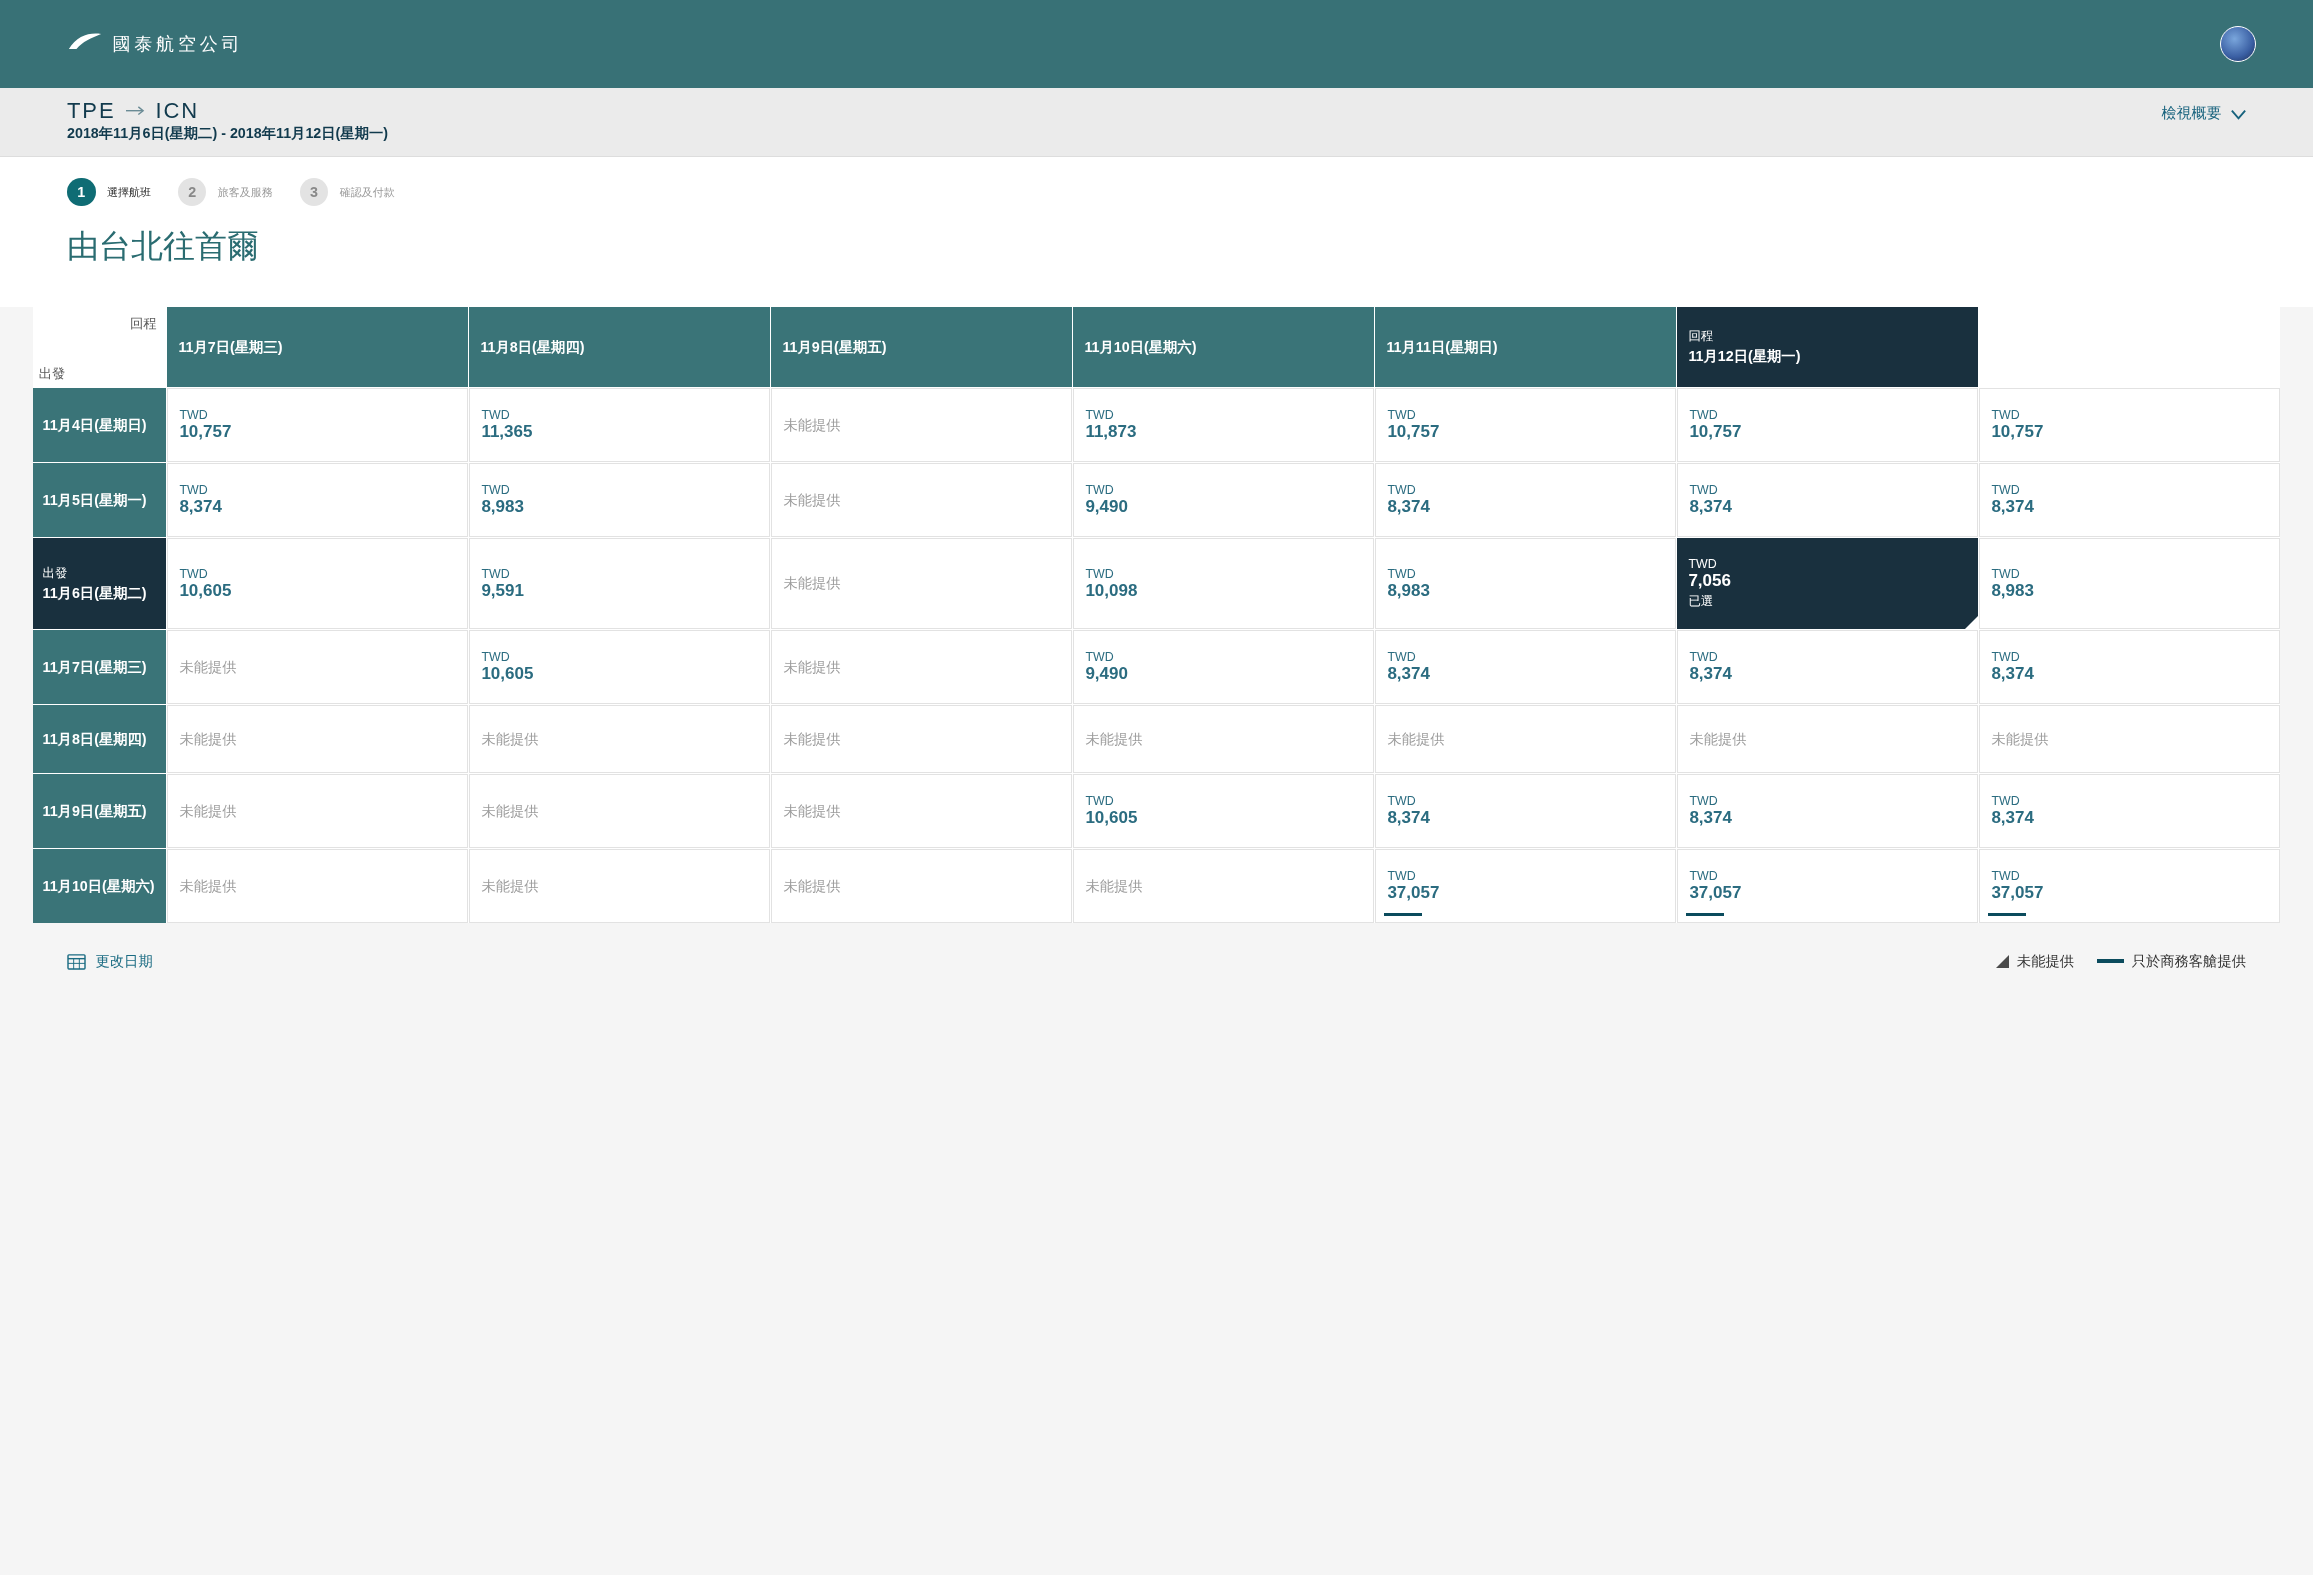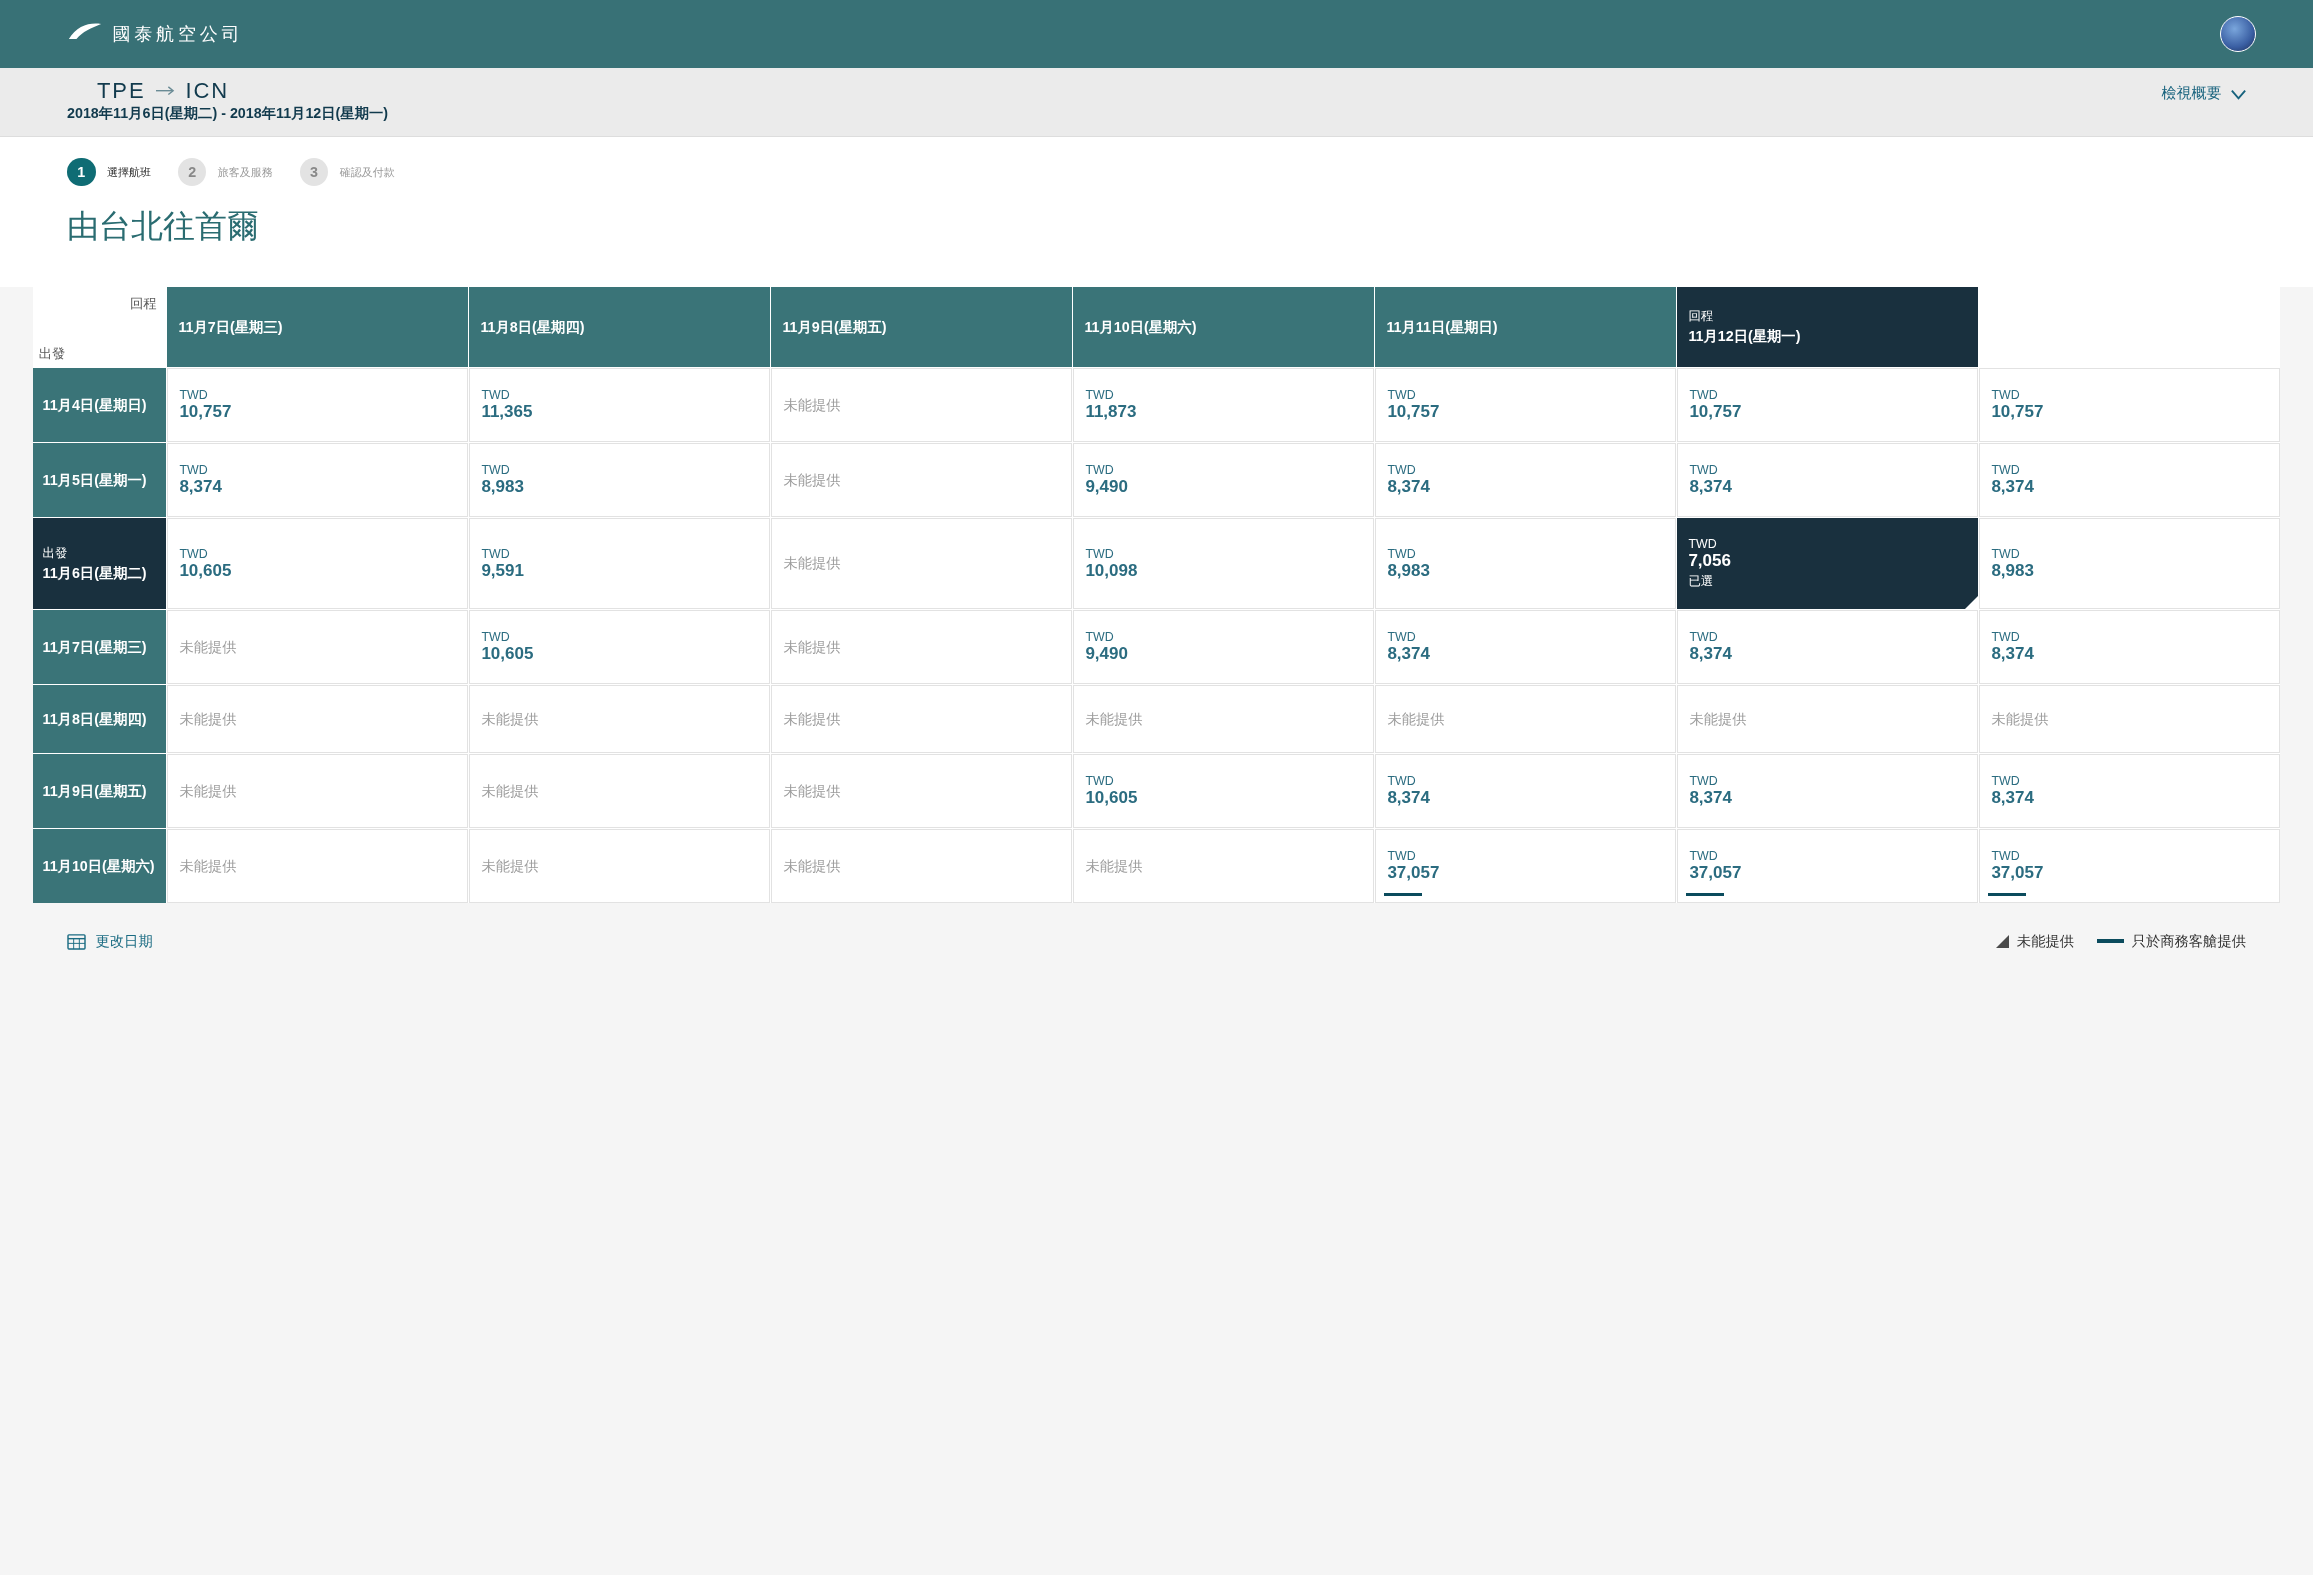--- a/index.html
+++ b/index.html
@@ -1,24 +1,24 @@
 <!DOCTYPE html>
 <html style="font-size:15px"><head>
 <meta charset="utf-8">
 <style>
 * { box-sizing: border-box; margin: 0; padding: 0; }
 body { font-family: -apple-system, "Helvetica Neue", Arial, "Microsoft JhengHei", sans-serif; background: #f5f5f5; color: #333; }
-.topbar { background: #387176; height: 68px; display: flex; align-items: center; justify-content: space-between; padding: 0 57px 0 67px; }
+.topbar { background: #387176; height: 88px; display: flex; align-items: center; justify-content: space-between; padding: 0 57px 0 67px; }
 .brand { display: flex; align-items: center; color: #fff; font-size: 18px; letter-spacing: 3.8px; }
 .brand-icon { margin-right: 9.5px; }
 .alliance { width: 36px; height: 36px; border-radius: 50%; background: radial-gradient(circle at 40% 35%, #7aa6dc, #3a5fa3 60%, #1a2b53); border: 1.9px solid #fff; }
 .subbar { background: #ebebeb; padding: 9.5px 67px 13.3px; border-bottom: 1px solid #ddd; }
 .route { display: flex; align-items: baseline; justify-content: space-between; }
 .route-left { }
-.route-codes { font-size: 22px; color: #113a4d; letter-spacing: 1.9px; display: flex; align-items: center; gap: 9.5px; margin-left: 30px; }
+.route-codes { font-size: 22px; color: #113a4d; letter-spacing: 1.9px; display: flex; align-items: center; gap: 9.5px; }
 .route-arrow { font-size: 15px; color: #6a8b95; }
 .route-dates { font-size: 14.3px; color: #113a4d; font-weight: 600; margin-top: 0; }
 .route-right { display: flex; align-items: center; gap: 7.6px; color: #17627d; font-size: 15px; cursor: pointer; }
 .route-right .chev { width: 17px; height: 17px; }
 
 .steps { background: #fff; padding: 21px 67px 0; }
 .step-row { display: flex; align-items: center; gap: 27px; }
 .step { display: flex; align-items: center; gap: 11.4px; }
 .step-circle { width: 28.5px; height: 28.5px; border-radius: 50%; display: flex; align-items: center; justify-content: center; font-size: 14.3px; font-weight: 600; }
 .step-active .step-circle { background: #0f6c74; color: #fff; }

